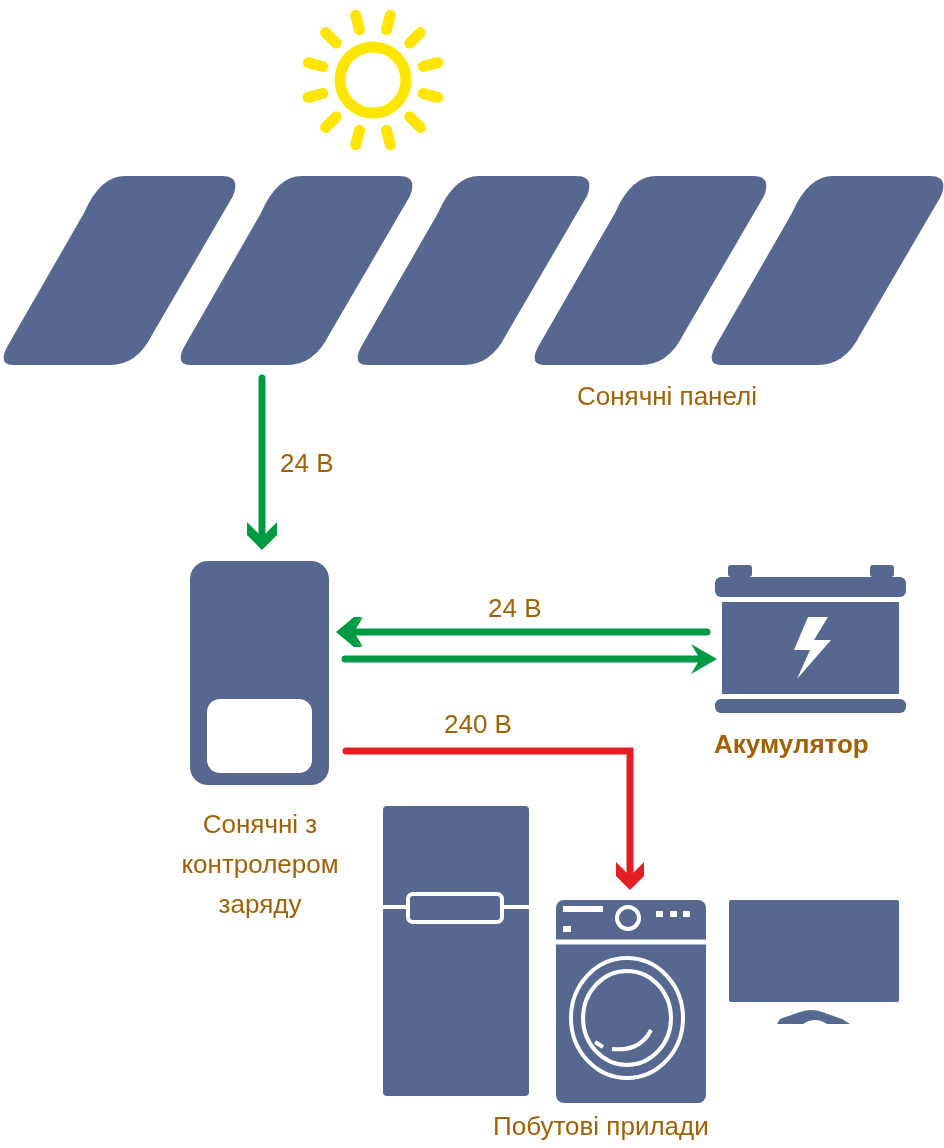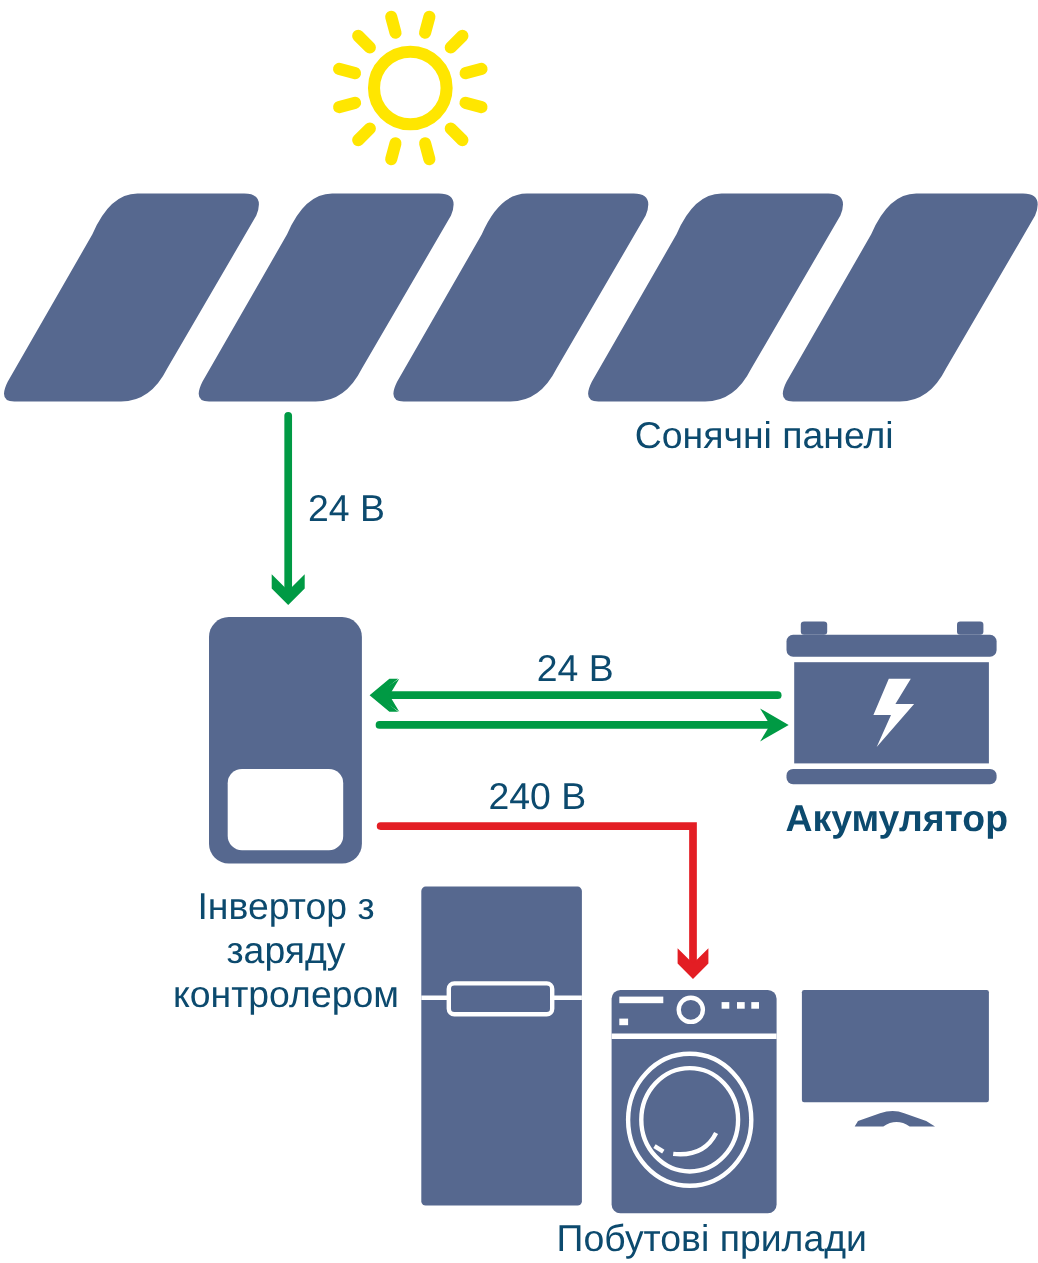--- a/index.html
+++ b/index.html
@@ -1,27 +1,27 @@
 <!DOCTYPE html>
 <html><head>
 <meta charset="utf-8">
 <style>
   html, body { margin: 0; padding: 0; background: #ffffff; }
   body { width: 944px; height: 1148px; position: relative; overflow: hidden;
          font-family: "Liberation Sans", "DejaVu Sans", sans-serif; color: #231f20; }
   svg#diagram { position: absolute; left: 0; top: 0; }
-  .lbl { position: absolute; font-size: 34px; line-height: 36px; white-space: nowrap; color: #0c4a6e; }
+  .lbl { position: absolute; font-size: 26px; line-height: 36px; white-space: nowrap; color: #a16207; }
   .lbl.center { text-align: center; }
   #lbl-panels { left: 577px; top: 378px; }
   #lbl-v1 { left: 280px; top: 445px; }
   #lbl-v2 { left: 488px; top: 590px; }
   #lbl-v3 { left: 444px; top: 706px; }
   #lbl-battery { left: 714px; top: 726px; font-weight: bold; }
   #lbl-inverter { left: 140px; top: 804px; width: 240px; line-height: 40px; }
-  #lbl-appliances { left: 506px; top: 1108px; }
+  #lbl-appliances { left: 493px; top: 1108px; }
 </style>
 </head>
 <body>
 
 <svg id="diagram" width="944" height="1148" viewBox="0 0 944 1148" xmlns="http://www.w3.org/2000/svg">
 
   <g id="sun">
     <circle cx="373" cy="80" r="33" fill="none" stroke="#ffe600" stroke-width="11"></circle>
     <g id="sun-rays" stroke="#ffe600" stroke-width="11" stroke-linecap="round">
         <line x1="423.22814296703154" y1="93.45859034533107" x2="437.71703036136756" y2="97.3408760218689"></line>
@@ -122,17 +122,17 @@
     <path d="M780,1019 L800,1012 Q812,1008 822,1012 L842,1019 L850,1024 L827,1024 Q815,1016 803,1024 L777,1024 Z" fill="#56688f"></path>
   </g>
 </svg>
 
 <div class="lbl" id="lbl-panels">Сонячні панелі</div>
 <div class="lbl" id="lbl-v1">24 В</div>
 <div class="lbl" id="lbl-v2">24 В</div>
 <div class="lbl" id="lbl-v3">240 В</div>
 <div class="lbl" id="lbl-battery">Акумулятор</div>
 <div class="lbl center" id="lbl-inverter">
-  <div>Інвертор з</div>
+  <div>Сонячні з</div>
+  <div>контролером</div>
   <div>заряду</div>
-  <div>контролером</div>
 </div>
 <div class="lbl" id="lbl-appliances">Побутові прилади</div>
 
 </body></html>

